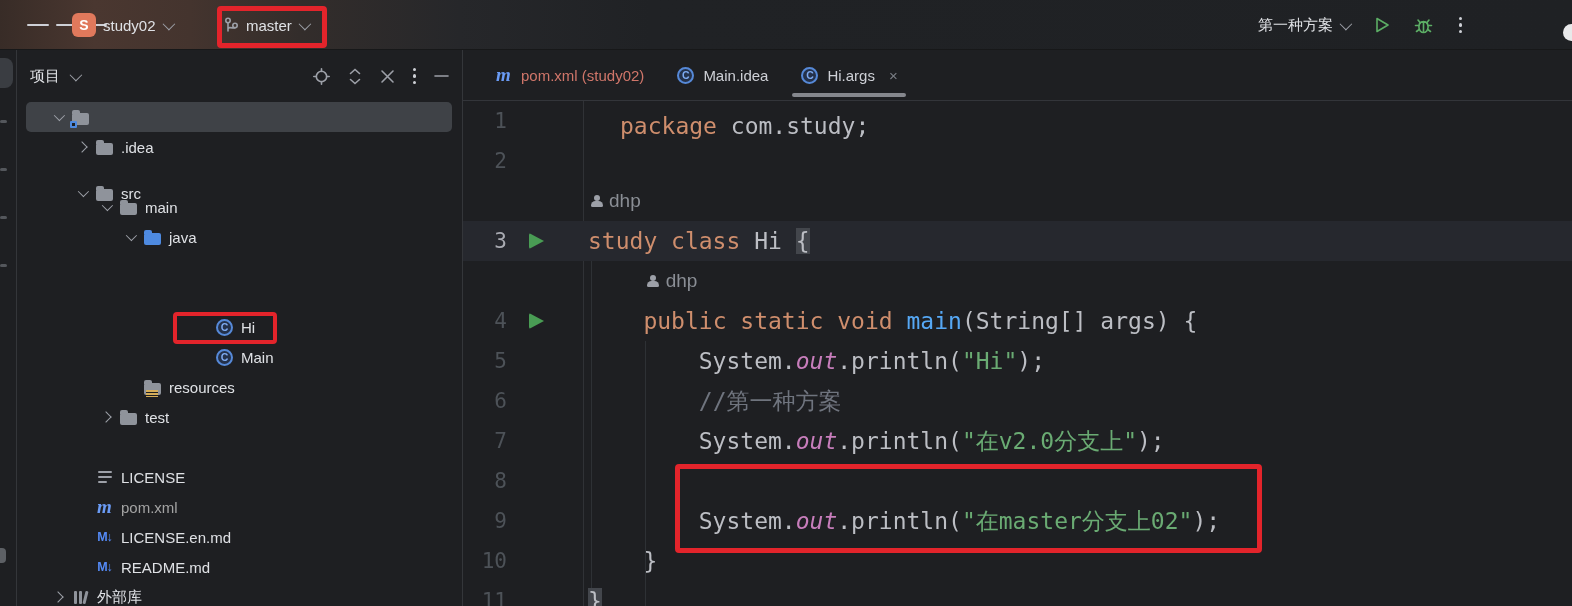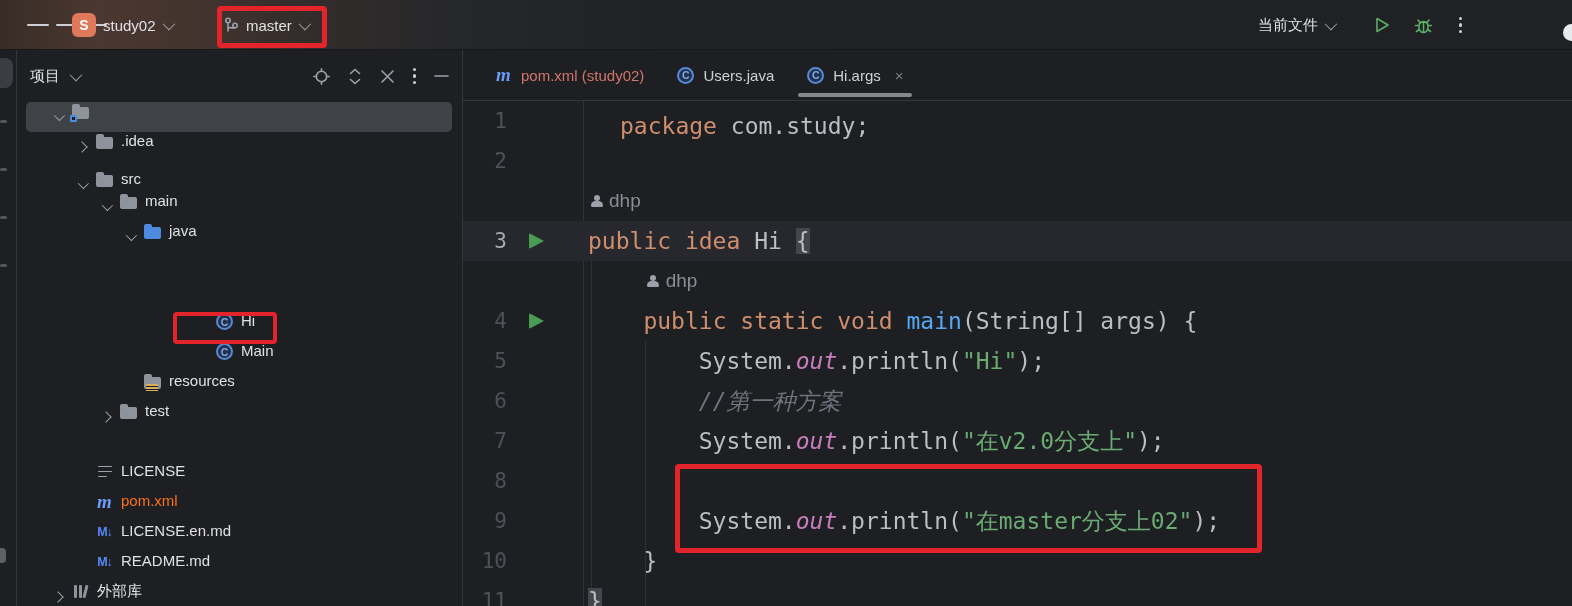--- a/index.html
+++ b/index.html
@@ -34,28 +34,28 @@
   .strip-sel { position:absolute; left:-14px; top:8px; width:27px; height:30px; border-radius:8px; background:#3a3d42; }
   .strip-dash { position:absolute; left:0; width:7px; height:2.5px; background:#54575c; border-radius:2px; }
   .strip-blob { position:absolute; left:-6px; top:498px; width:12px; height:15px; border-radius:4px; background:#5d6065; }
   
   #projpanel { position:absolute; left:17px; top:50px; width:446px; height:556px; background:#1e1f22; border-right:1px solid #34363a; }
   #panel-head { position:absolute; left:0; top:0; width:446px; height:52px; display:flex; align-items:center; }
   #panel-title { font-size:15px; color:#dfe1e5; margin-left:13px; }
   .ph-icons { position:absolute; right:14px; top:0; height:52px; display:flex; align-items:center; gap:18px; }
   .ph-ic { color:#7b7f86; font-size:15px; display:flex; align-items:center; }
   #tree { position:absolute; left:0; top:52px; width:446px; height:504px; }
-  .trow { position:absolute; left:0; width:446px; height:30px; display:flex; align-items:flex-start; font-size:15px; color:#dfe1e5; }
+  .trow { position:absolute; left:0; width:446px; height:30px; display:flex; align-items:center; font-size:15px; color:#dfe1e5; }
   .trow .chevbox { width:26px; height:30px; display:flex; align-items:center; justify-content:center; flex:none; }
   .trow .chevbox .chev { border-color:#9da0a8; width:8px; height:8px; }
   .t-sel { position:absolute; left:9px; top:0; width:426px; height:30px; border-radius:5px; background:#3f4247; }
   .t-label { margin-left:7px; white-space:nowrap; }
   .t-label.bold { font-weight:bold; }
   .t-path { margin-left:10px; color:#6e7378; white-space:nowrap; }
-  .t-label.changed { color:#f97316; }
+  .t-label.changed { color:#a3a3a3; }
   
   .ico { position:relative; width:19px; height:19px; flex:none; display:flex; align-items:center; justify-content:center; }
   .folder { position:relative; width:17px; height:12px; background:#8f939b; border-radius:2px; margin-top:3px; }
   .folder::before { content:""; position:absolute; left:0; top:-3px; width:8px; height:4px; background:#8f939b; border-radius:2px 2px 0 0; }
   .folder.blue, .folder.blue::before { background:#4e8ae0; }
   .folder .dot { position:absolute; left:5.5px; top:3.5px; width:5px; height:5px; border-radius:50%; background:#1e1f22; border:1px solid #d7d9dd; }
   .folder .sq { position:absolute; left:-2px; bottom:-3px; width:7px; height:7px; background:#1e1f22; border:2px solid #4e8ae0; border-radius:1px; }
   .folder .res { position:absolute; left:2px; bottom:-2px; width:12px; height:7px; background:repeating-linear-gradient(#d6ae5a 0 1.6px,#1e1f22 1.6px 3.2px); }
   .classico { width:17px; height:17px; border-radius:50%; border:2px solid #5689d8; color:#7eaaf0; background:#24314a; font-size:10.5px; font-weight:bold; display:flex; align-items:center; justify-content:center; }
   .ign { width:15px; height:15px; border-radius:50%; border:1.8px solid #8f939b; position:relative; }
@@ -80,21 +80,21 @@
   .iguide { position:absolute; width:1px; background:#2e3135; }
   .lnum { position:absolute; left:0; width:44px; height:40px; line-height:40px; text-align:right; color:#4d5258; font-size:21px; }
   .lnum.cur { color:#a9abb2; }
   .runtri { position:absolute; left:66px; width:0; height:0; border-left:15px solid #499c54; border-top:8.5px solid transparent; border-bottom:8.5px solid transparent; border-radius:2px; }
   .cline { position:absolute; left:125px; height:40px; line-height:40px; white-space:pre; color:#bcbec4; }
   .tok-kw { color:#cf8e6d; }
   .tok-pl { color:#bcbec4; }
   .tok-mth { color:#56a8f5; }
   .tok-fld { color:#c77dbb; font-style:italic; }
   .tok-str { color:#6aab73; }
-  .tok-cm { color:#6f747e;font-style:italic; }
+  .tok-cm { color:#6f747e; }
   .tok-brace { color:#bcbec4; background:#43464c; }
   .inlay { position:absolute; height:40px; display:flex; align-items:center; gap:6px; color:#8a8e95; font-family:"Liberation Sans", sans-serif; font-size:19px; }
   .person { position:relative; width:13px; height:13px; }
   .person::before { content:""; position:absolute; left:3.5px; top:0; width:6px; height:6px; border-radius:50%; background:#9da0a8; }
   .person::after { content:""; position:absolute; left:0.5px; top:6.5px; width:12px; height:6px; border-radius:6px 6px 2px 2px; background:#9da0a8; }
   
   .annot { position:absolute; border:5px solid #e3242b; border-radius:4px; z-index:50; pointer-events:none; }
 </style>
 </head>
 <body>
@@ -115,21 +115,21 @@
     <div class="tb-item" style="left:224px;">
       <svg class="lineicon" width="15" height="17" viewBox="0 0 15 17">
         <circle cx="4" cy="3.5" r="2.2"></circle>
           <circle cx="11" cy="8.5" r="2.2"></circle>
           <path d="M4 5.7 V14 M4 12 C4 9,11 12,11 10.7"></path>
       </svg>
       <span class="tb-label">master</span>
       <span class="chev"></span>
     </div>
     <div class="tb-item" style="left:1258px;">
-      <span class="tb-label">当前文件</span>
+      <span class="tb-label">第一种方案</span>
       <span class="chev"></span>
     </div>
     <div class="tb-item" style="left:1372px;">
       <svg class="lineicon green" width="20" height="20" viewBox="0 0 20 20" stroke-width="2" stroke-linejoin="round">
         <path d="M5 3.5 L16 10 L5 16.5 Z"></path>
       </svg>
     </div>
     <div class="tb-item" style="left:1413px;">
       <svg class="lineicon green" width="21" height="21" viewBox="0 0 21 21" stroke-width="1.8">
         <ellipse cx="10.5" cy="12" rx="4.6" ry="5.5"></ellipse>
@@ -208,21 +208,21 @@
         <div class="trow" style="top: 30px;">
           <span style="width:52px; flex:none;"></span>
           <span class="chevbox">
             <span class="chev right"></span>
           </span>
           <span class="ico">
             <span class="folder"></span>
           </span>
           <span class="t-label  ">.idea</span>
         </div>
-        <div class="trow" style="top: 68px;">
+        <div class="trow" style="top: 76px;">
           <span style="width:52px; flex:none;"></span>
           <span class="chevbox">
             <span class="chev down"></span>
           </span>
           <span class="ico">
             <span class="folder"></span>
           </span>
           <span class="t-label  ">src</span>
         </div>
         <div class="trow" style="top: 90px;">
@@ -339,21 +339,21 @@
         <div class="tab">
           <span class="ico">
             <span class="mvn">m</span>
           </span>
           <span class="t-name changed">pom.xml (study02)</span>
         </div>
         <div class="tab">
           <span class="ico">
             <span class="classico">C</span>
           </span>
-          <span class="t-name ">Users.java</span>
+          <span class="t-name ">Main.idea</span>
         </div>
         <div class="tab">
           <span class="ico">
             <span class="classico">C</span>
           </span>
           <span class="t-name ">Hi.args</span>
           <span class="closex">×</span>
           <span class="underline"></span>
         </div>
       </div>
@@ -365,21 +365,21 @@
         <div class="lnum" style="top: 0px;">1</div>
         <div class="cline" style="top: 5px; margin-left: 32px;"><span class="tok-kw">package</span><span class="tok-pl"> com.study;</span></div>
         <div class="lnum" style="top: 40px;">2</div>
         <div class="cline" style="top: 40px;"></div>
         <div class="inlay" style="left: 127px; top: 80px;">
           <span class="person"></span>
           <span>dhp</span>
         </div>
         <div class="lnum cur" style="top: 120px;">3</div>
         <div class="runtri" style="top: 131.5px;"></div>
-        <div class="cline" style="top: 120px;"><span class="tok-kw">public idea</span><span class="tok-pl"> Hi </span><span class="tok-brace">{</span></div>
+        <div class="cline" style="top: 120px;"><span class="tok-kw">study class</span><span class="tok-pl"> Hi </span><span class="tok-brace">{</span></div>
         <div class="inlay" style="left: 183.64px; top: 160px;">
           <span class="person"></span>
           <span>dhp</span>
         </div>
         <div class="lnum" style="top: 200px;">4</div>
         <div class="runtri" style="top: 211.5px;"></div>
         <div class="cline" style="top: 200px;"><span class="tok-pl">    </span><span class="tok-kw">public static void </span><span class="tok-mth">main</span><span class="tok-pl">(String[] args) {</span></div>
         <div class="lnum" style="top: 240px;">5</div>
         <div class="cline" style="top: 240px;"><span class="tok-pl">        System.</span><span class="tok-fld">out</span><span class="tok-pl">.println(</span><span class="tok-str">"Hi"</span><span class="tok-pl">);</span></div>
         <div class="lnum" style="top: 280px;">6</div>

